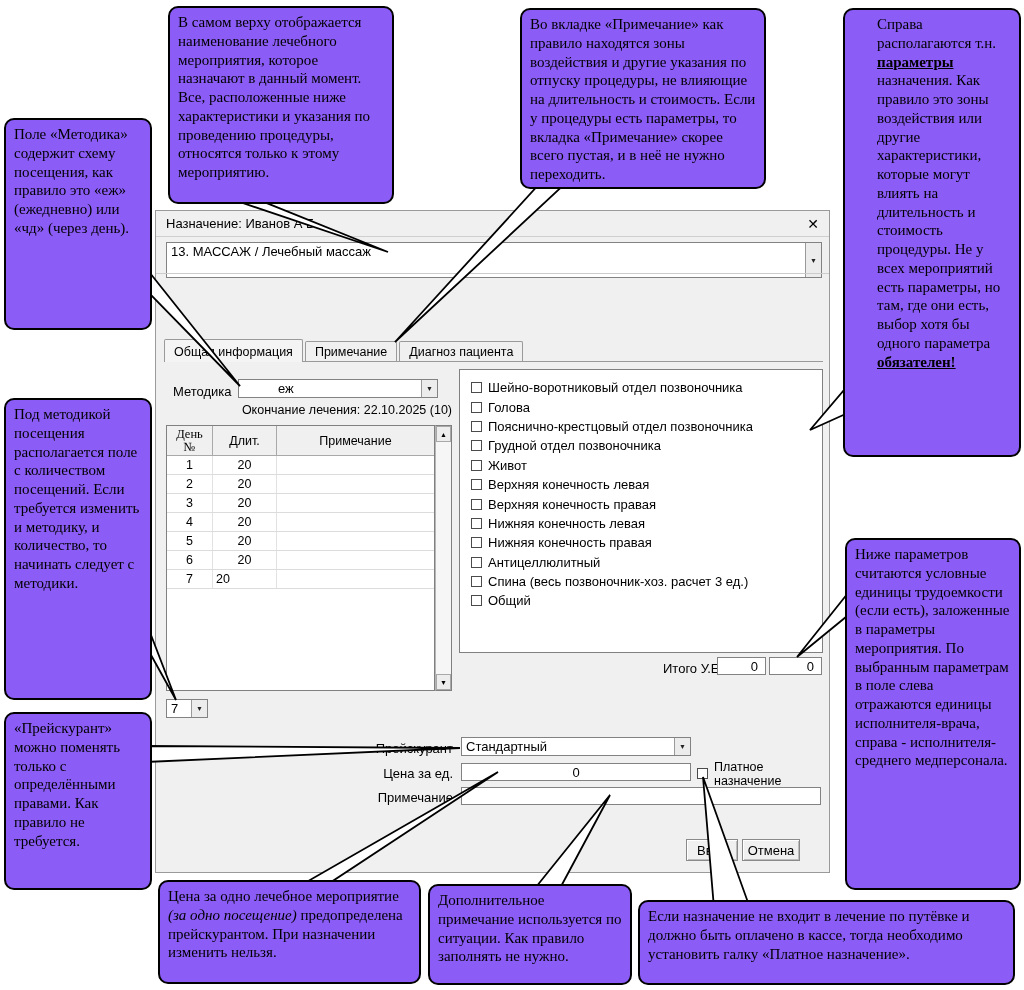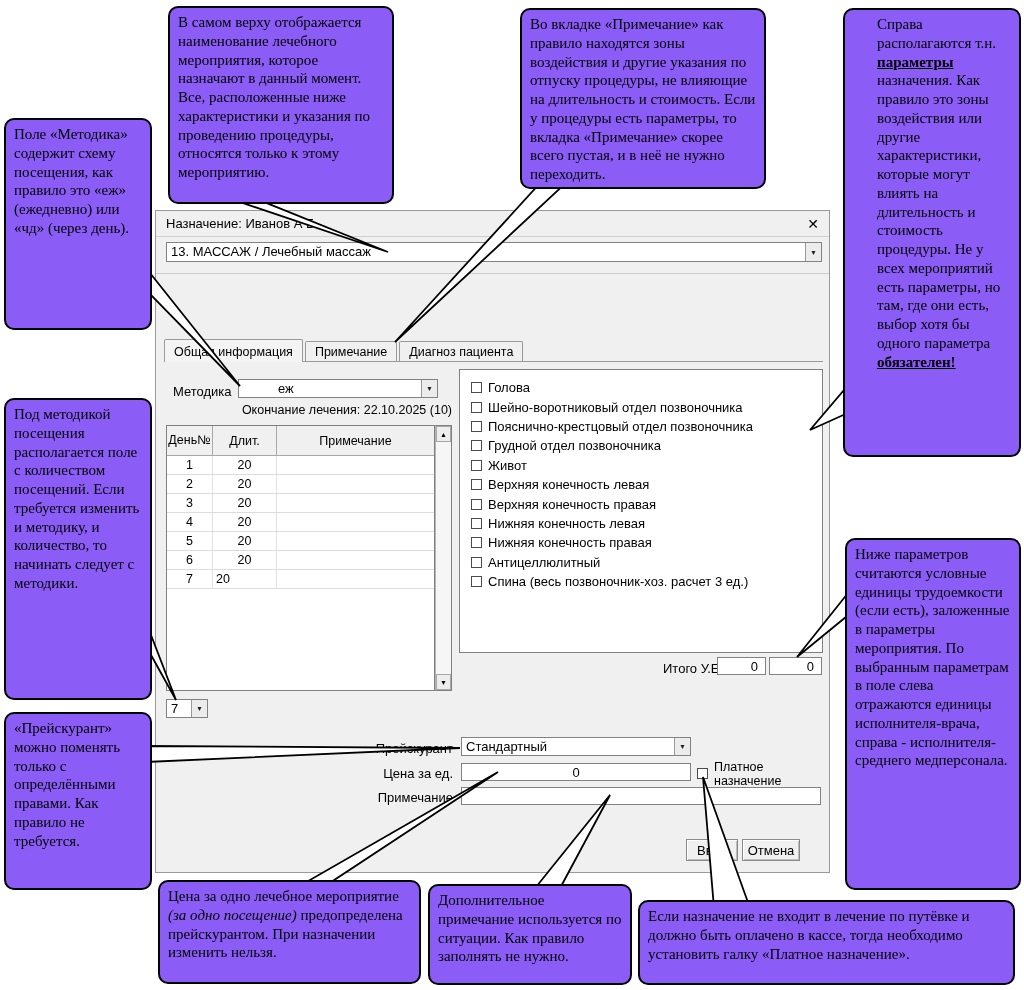--- a/index.html
+++ b/index.html
@@ -13,41 +13,41 @@
   .titlebar { position:absolute; left:0; top:0; width:100%; height:26px; display:flex;
               align-items:center; padding:0 6px 0 10px; border-bottom:1px solid #cfcfcf; }
   .closex { margin-left:auto; width:20px; text-align:center; font-size:14px; cursor:default; }
 
   .combo { position:absolute; display:flex; background:#fff; border:1px solid #828282; }
   .cval { flex:1; padding:1px 4px; white-space:nowrap; overflow:hidden; font-size:13px; }
   .cbtn { width:16px; display:flex; align-items:center; justify-content:center;
           background:#ececec; border-left:1px solid #9a9a9a; font-size:7px; color:#222; }
   .cbtn i, .sbtn i { font-style:normal; }
 
-  .proc { left:10px; top:31px; width:656px; height:20px; }
+  .proc { left:10px; top:31px; width:656px; height:36px; }
   .hline { position:absolute; left:0; top:62px; width:100%; border-top:1px solid #cccccc; }
 
   .tabstrip { position:absolute; left:8px; top:128px; width:659px; height:23px;
               display:flex; align-items:flex-end; border-bottom:1px solid #9a9a9a; }
   .tab { height:20px; padding:3px 9px 0; border:1px solid #9a9a9a; border-bottom:none;
          border-radius:2px 2px 0 0; margin-right:2px; font-size:12.5px; background:#f0f0f0; }
   .tab.active { height:23px; margin-bottom:-1px; background:#f4f4f4; padding-top:5px; }
 
   .lab { position:absolute; font-size:13px; white-space:nowrap; }
   .methodika-lab { left:17px; top:173px; }
   .methodika { left:82px; top:168px; width:200px; height:19px;padding-left:35px; }
   .endtext { position:absolute; left:70px; top:192px; width:226px; text-align:right; font-size:12.5px; }
 
   .gridtable { position:absolute; left:10px; top:214px; width:269px; height:266px;
                background:#fff; border:1px solid #808080; }
   .ghead { display:flex; height:30px; background:#f0f0f0; border-bottom:1px solid #a9a9a9; }
   .gc { border-right:1px solid #a9a9a9; display:flex; align-items:center; justify-content:center;
         font-size:12.5px; overflow:hidden; }
   .c1 { width:46px; }
-  .ghead .c1 { flex-direction:row; line-height:13px; }
+  .ghead .c1 { flex-direction:column; line-height:13px;font-family:Liberation Serif, serif; }
   .c2 { width:64px; }
   .c3 { flex:1; border-right:none; }
   .grow { display:flex; height:19px; border-bottom:1px solid #dcdcdc; background:#fff; }
   .grow .gc { border-right:1px solid #e2e2e2; }
   .grow .c3 { border-right:none; }
   .grow .c2.left { justify-content:flex-start; padding-left:3px; }
 
   .vscroll { position:absolute; left:279px; top:214px; width:17px; height:266px;
              border:1px solid #808080; border-left:1px solid #b5b5b5; background:#f6f6f6;
              display:flex; flex-direction:column; }
@@ -196,28 +196,28 @@
     <div class="combo visits">
       <span class="cval">7</span>
       <span class="cbtn">
           <i>▼</i>
         </span>
     </div>
 
     <div class="params">
       <div class="citem">
           <span class="cb"></span>
+          <span>Шейно-воротниковый отдел позвоночника</span>
+        </div>
+      <div class="citem">
+          <span class="cb"></span>
           <span>Голова</span>
         </div>
       <div class="citem">
           <span class="cb"></span>
-          <span>Шейно-воротниковый отдел позвоночника</span>
-        </div>
-      <div class="citem">
-          <span class="cb"></span>
           <span>Пояснично-крестцовый отдел позвоночника</span>
         </div>
       <div class="citem">
           <span class="cb"></span>
           <span>Грудной отдел позвоночника</span>
         </div>
       <div class="citem">
           <span class="cb"></span>
           <span>Живот</span>
         </div>
@@ -237,20 +237,24 @@
           <span class="cb"></span>
           <span>Нижняя конечность правая</span>
         </div>
       <div class="citem">
           <span class="cb"></span>
           <span>Антицеллюлитный</span>
         </div>
       <div class="citem">
           <span class="cb"></span>
           <span>Спина (весь позвоночник-хоз. расчет 3 ед.)</span>
+        </div>
+      <div class="citem">
+          <span class="cb"></span>
+          <span>Общий</span>
         </div>
     </div>
 
     <span class="lab itogo">Итого У.Е.</span>
     <div class="field f-units1">
         <span>0</span>
       </div>
     <div class="field f-units2">
         <span>0</span>
       </div>

